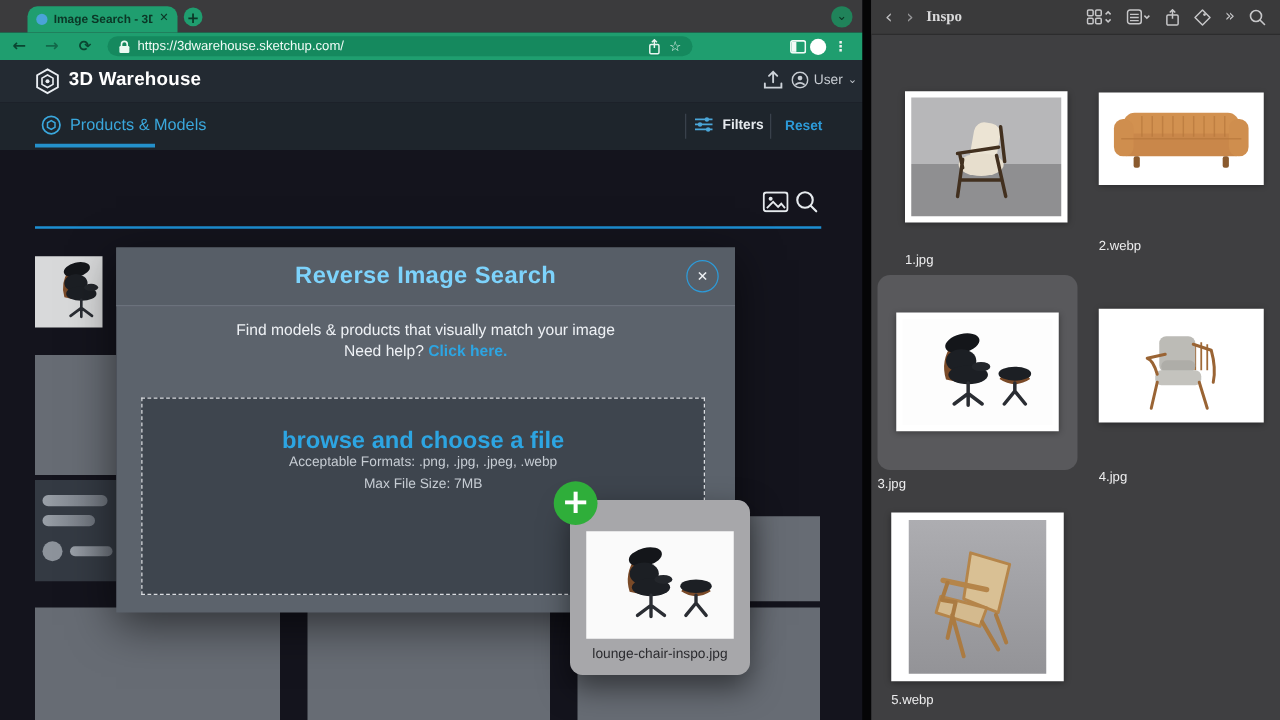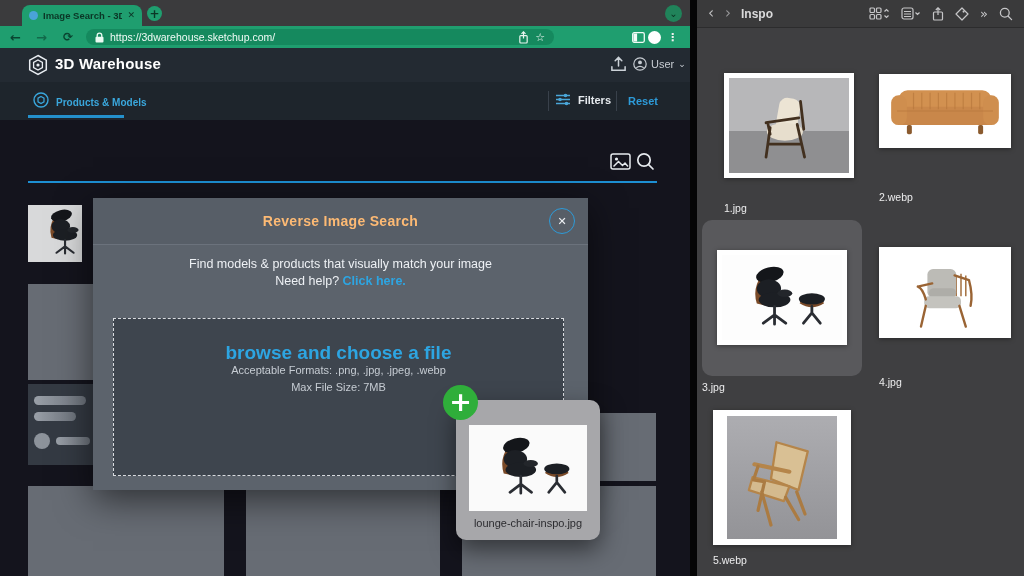--- a/index.html
+++ b/index.html
@@ -32,22 +32,22 @@
             background:var(--theme-green-dark,#15895e); display:flex; align-items:center; padding:0 9px; gap:6px; }
   .url-text { font-size:10.5px; color:#f0fbf6; flex:1; white-space:nowrap; overflow:hidden; }
   .avatar { position:absolute; left:648px; top:5px; width:13px; height:13px; border-radius:50%; background:#fff; }
 
   .site-header { position:absolute; left:0; top:48px; width:690px; height:34px; background:#232a32; }
   .brand { position:absolute; left:55px; top:7px; font-size:15px; font-weight:700; color:#fff; letter-spacing:.2px; }
   .user-menu { position:absolute; left:633px; top:9px; display:flex; align-items:center; gap:4px;
                color:#c7ccd2; font-size:11px; }
 
   .nav-bar { position:absolute; left:0; top:82px; width:690px; height:38px; background:#1e252c; }
-  .products-tab { position:absolute; left:33px; top:10px; display:flex; align-items:flex-end; gap:7px;
-                  color:var(--nav-blue,#3aa7dc); font-size:10px; font-weight:700; }
+  .products-tab { position:absolute; left:33px; top:10px; display:flex; align-items:flex-start; gap:7px;
+                  color:var(--nav-blue,#3aa7dc); font-size:13px; font-weight:400; }
   .products-underline { position:absolute; left:28px; top:33px; width:96px; height:3px; background:#2491cc; }
   .vdiv { position:absolute; top:9px; width:1px; height:20px; background:#39414b; }
   .filters-button { position:absolute; left:555px; top:11px; display:flex; align-items:center; gap:7px;
                     color:#e6eaee; font-size:11px; font-weight:700; }
   .reset-button { position:absolute; left:628px; top:13px; color:#2d9bd9; font-size:11px; font-weight:700; }
 
   .search-input { position:absolute; left:28px; top:142px; width:578px; height:38px; background:transparent;
                   border:none; outline:none; font-family:"Liberation Sans",sans-serif; font-size:20px; color:#cdd2da; }
   .search-input::placeholder { color:#8d939d; opacity:1; }
   .search-underline { position:absolute; left:28px; top:181px; width:629px; height:2px; background:#1d8fd2; }
@@ -57,21 +57,21 @@
   .sk-dark { background:#343a43; }
   .sk-thumb { position:absolute; left:28px; top:205px; width:54px; height:57px; background:#d8d9da; overflow:hidden; }
   .pill { position:absolute; height:9px; border-radius:5px; background:linear-gradient(90deg,#9aa0a8,#6d737c); }
   .pill-circle { position:absolute; width:16px; height:16px; border-radius:50%; background:#8d939b; }
 
   
   .modal { position:absolute; left:93px; top:198px; width:495px; height:292px; background:var(--modal-gray,#5c636c);
            box-shadow:0 10px 34px rgba(0,0,0,.55); z-index:10; }
   .modal-header { position:relative; height:47px; background:#575e67; border-bottom:1px solid #6b727c;
                   display:flex; align-items:center; justify-content:center; }
-  .modal-title { font-size:14px; font-weight:700; color:#fdba74; letter-spacing:.3px; }
+  .modal-title { font-size:19px; font-weight:700; color:#7dd3fc; letter-spacing:.3px; }
   .modal-close { position:absolute; right:13px; top:10px; width:26px; height:26px; border-radius:50%;
                  border:1.5px solid #2d9bd9; color:#eef1f4; display:flex; align-items:center; justify-content:center;
                  font-size:11px; }
   .modal-sub { text-align:center; margin-top:12px; font-size:12.5px; color:#eef1f5; }
   .modal-help { text-align:center; margin-top:3px; font-size:12.5px; color:#eef1f5; }
   .link-blue { color:var(--accent-blue,#2da5e2); font-weight:700; }
   .dropzone { position:absolute; left:20px; top:120px; width:451px; height:158px; background:#3e454e;
               border:1.5px dashed #d9dce0; text-align:center; }
   .dz1 { margin-top:40px; font-size:15px; font-weight:700; color:#f2f4f6; }
   .dz2 { margin-top:23px; font-size:19px; font-weight:700; color:var(--accent-blue,#2da5e2); }
@@ -87,21 +87,21 @@
   .plus-badge { position:absolute; left:-13px; top:-15px; width:35px; height:35px; border-radius:50%;
                 background:var(--plus-green,#2fae3a); color:#fff; display:flex; align-items:center; justify-content:center;
                 font-size:27px; font-weight:700; padding-bottom:3px; }
 
   .divider-strip { position:absolute; left:690px; top:0; width:7px; height:576px; background:#050506; }
 
   
   .finder { position:absolute; left:697px; top:0; width:327px; height:576px; background:#3f3f41; }
   .finder-toolbar { position:absolute; left:0; top:0; width:327px; height:28px; background:#3a3a3b;
                     border-bottom:1px solid #2c2c2d; display:flex; align-items:center; padding:0 11px; }
-  .ft-title { font-size:12px; font-weight:700; color:#dadadb; margin-left:10px; }
+  .ft-title { font-size:12px; font-weight:700; color:#dadadb; margin-left:10px;font-family:Liberation Serif, serif; }
   .ft-icons { margin-left:auto; display:flex; align-items:center; gap:11px; color:#c6c6c8; }
   .fchev { font-size:15px; color:#c0c0c2; }
   .thumb { position:absolute; background:#fff; box-shadow:0 1px 5px rgba(0,0,0,.38); }
   .photo { position:absolute; inset:5px; display:flex; align-items:center; justify-content:center; overflow:hidden; }
   .flabel { position:absolute; text-align:left; font-size:10.5px; color:#ededee; }
   .sel-rect { position:absolute; left:5px; top:220px; width:160px; height:156px; background:var(--selection-gray,#59595c);
               border-radius:10px; }
   .photo-gray { background:linear-gradient(#b7b7b9 56%, #8f8f91 56%); }
   .photo-gray2 { background:linear-gradient(#adadb1, #939397); }
 </style>

